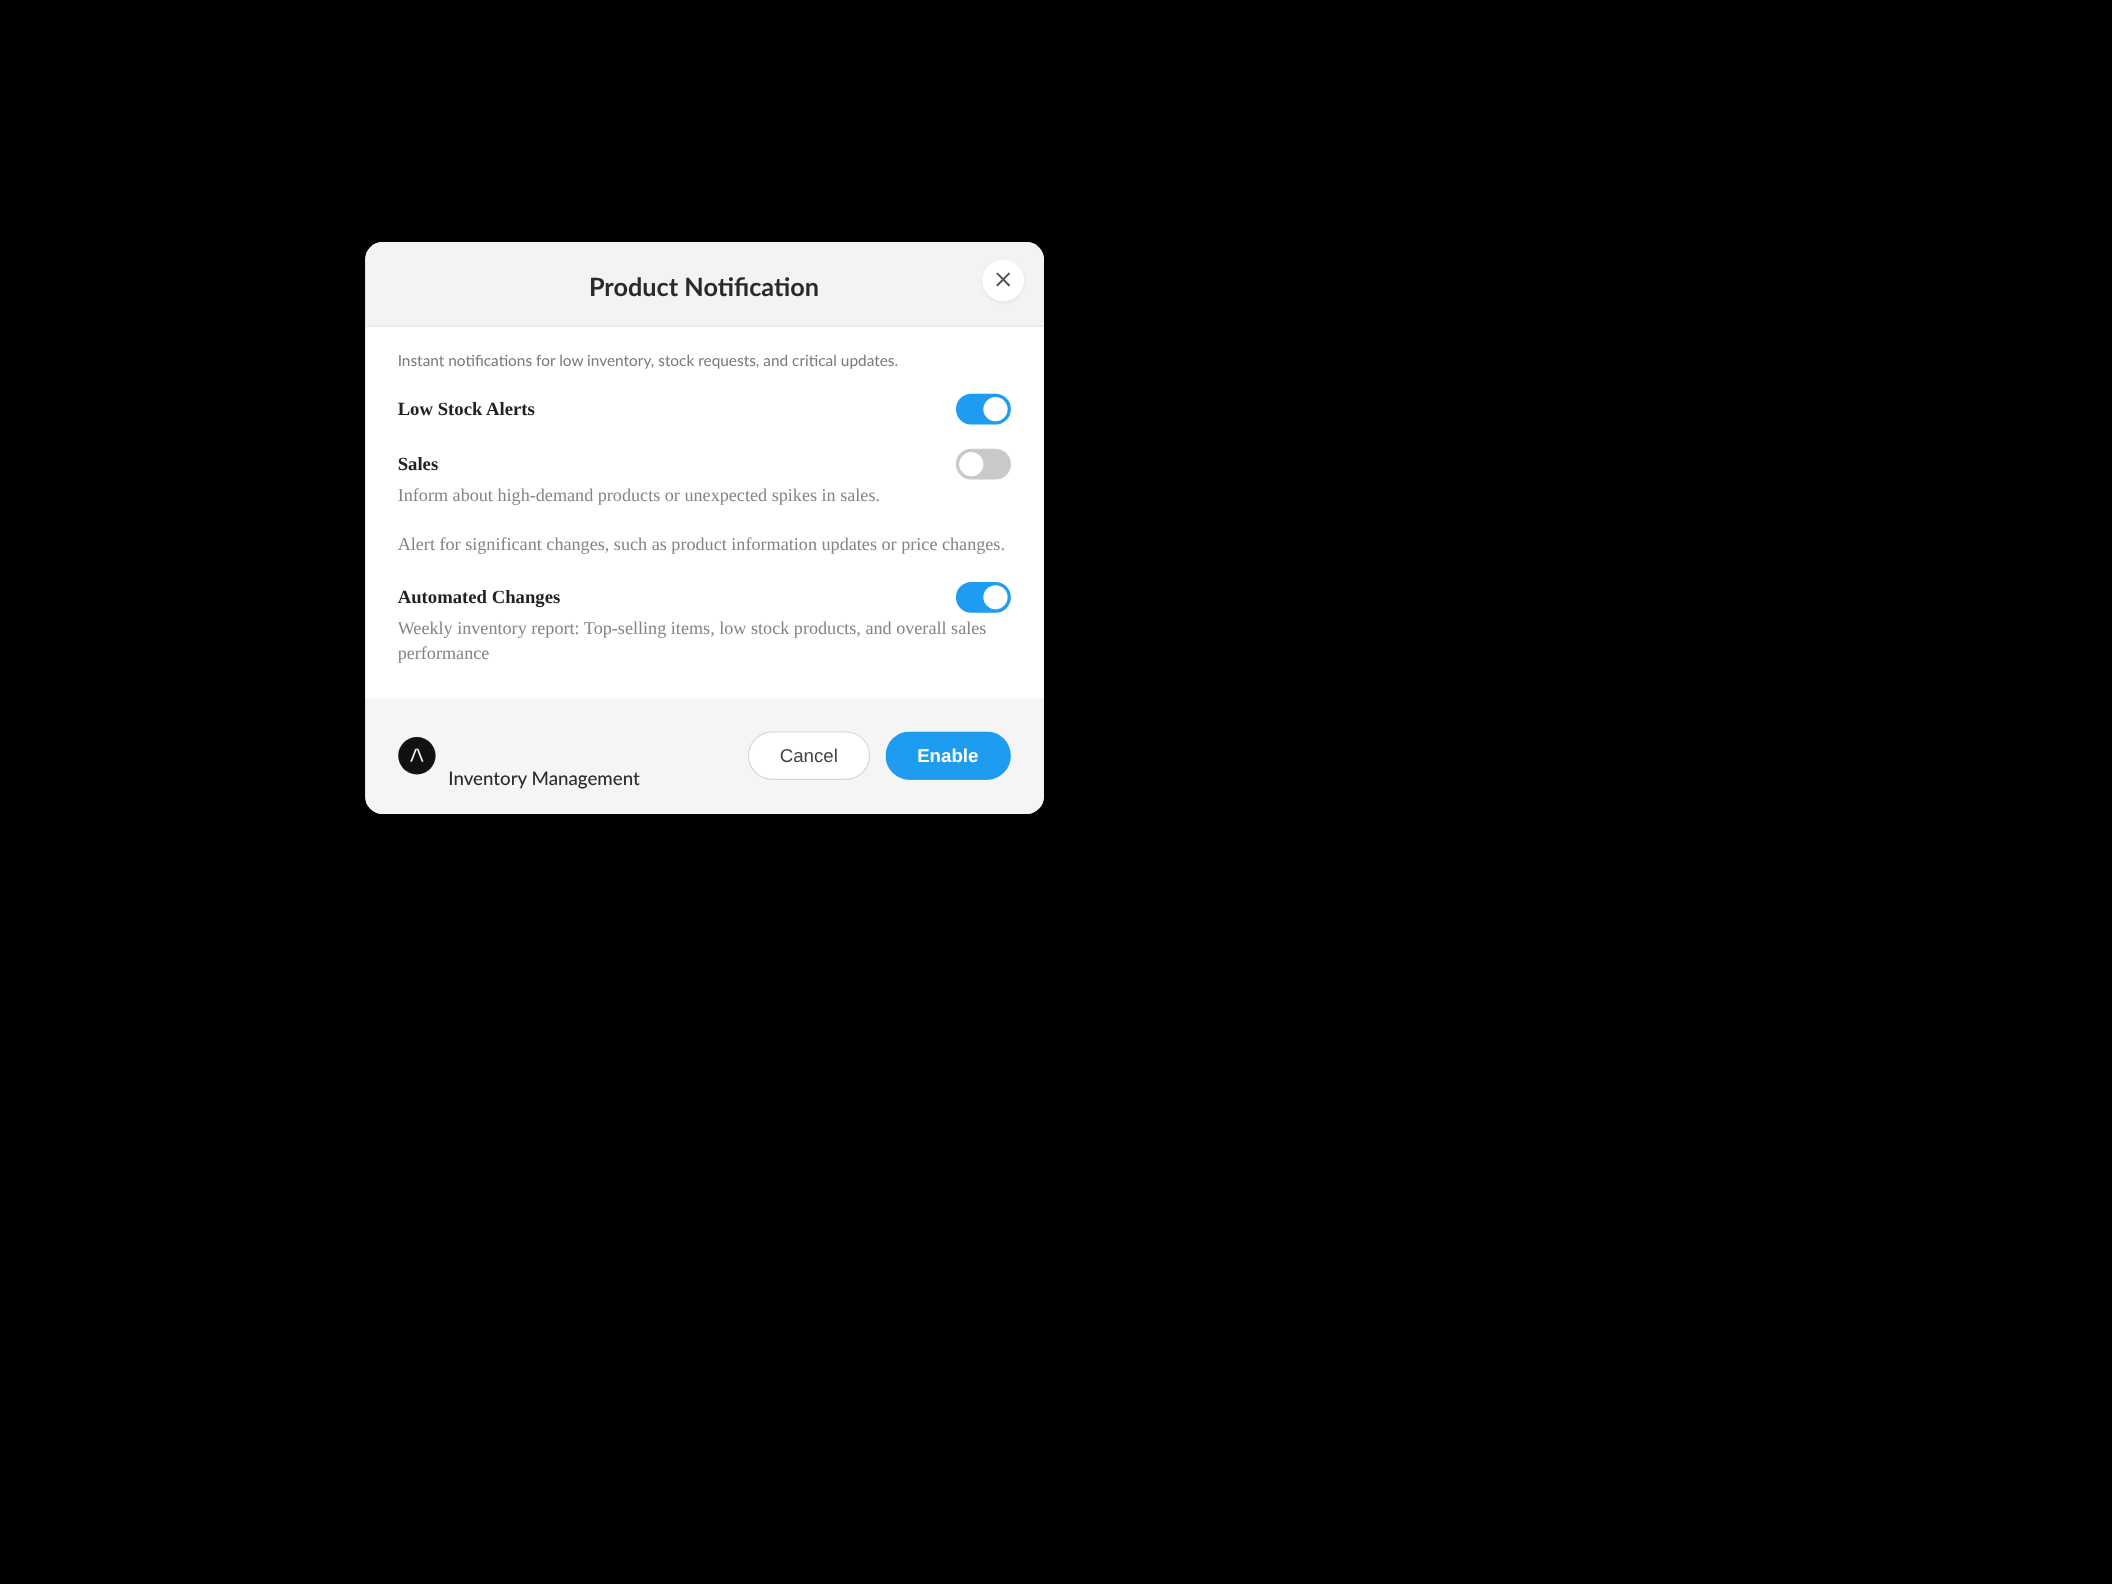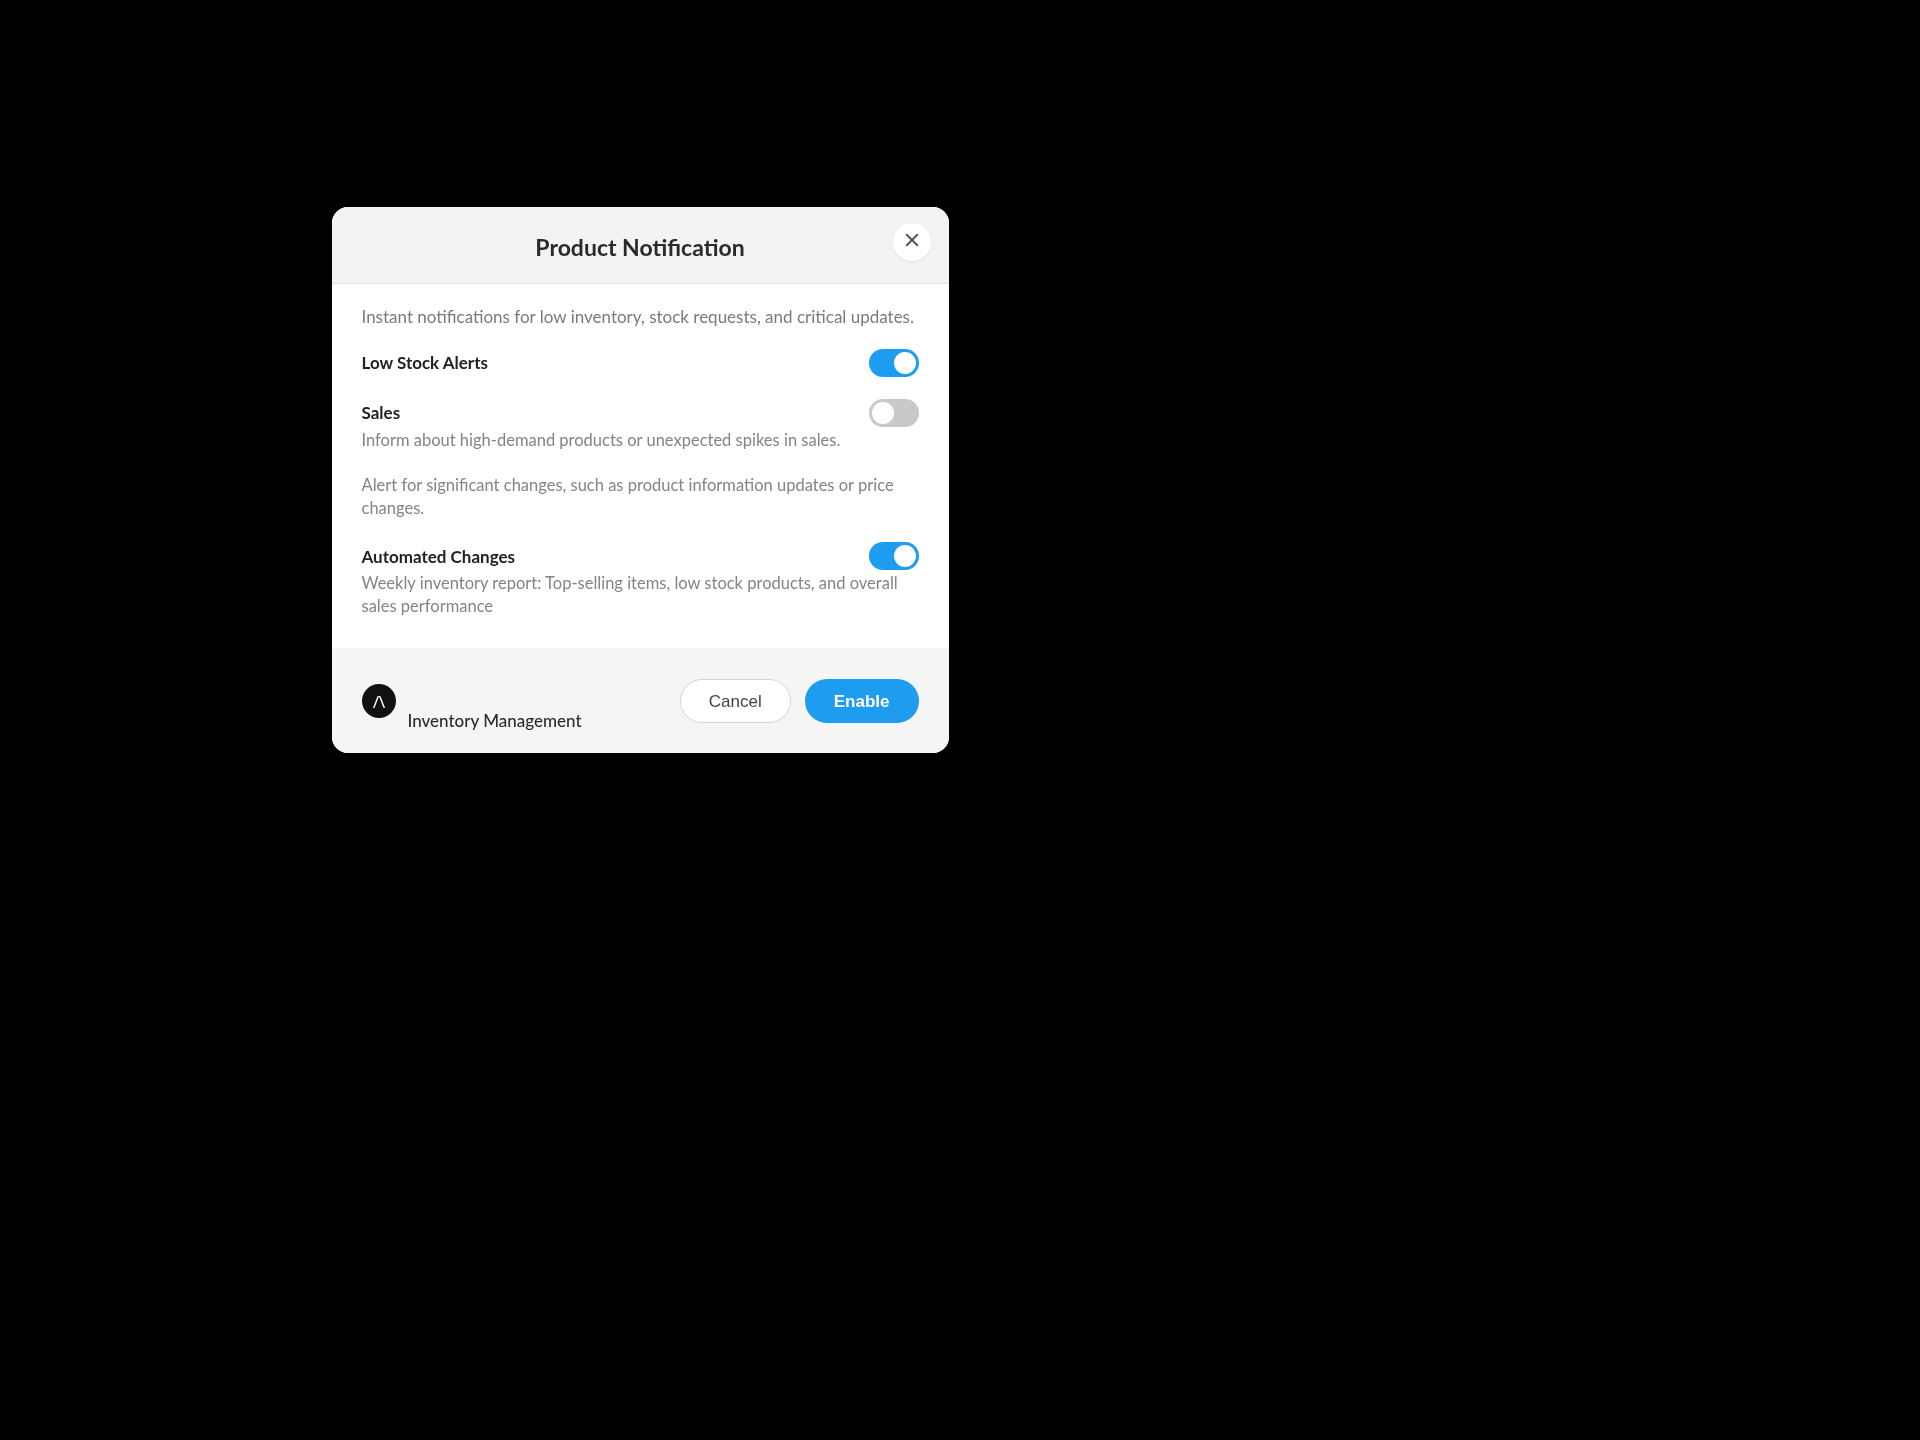--- a/index.html
+++ b/index.html
@@ -47,25 +47,26 @@
     color: #555;
     box-shadow: 0 1px 3px rgba(0,0,0,0.08);
   }
   .close-btn svg { width: 18px; height: 18px; }
   .modal-body {
     background: #fff;
     padding: 22px 30px 30px;
   }
   .intro {
     color: #7a7a7a;
-    font-size: 17px;
+    font-size: 14px;
     margin-bottom: 22px;
   }
   .setting {
     margin-bottom: 22px;
+    font-family: Liberation Serif, serif;
   }
   .setting:last-child { margin-bottom: 0; }
   .setting-row {
     display: flex;
     align-items: center;
     justify-content: space-between;
   }
   .setting-label {
     font-size: 17px;
     font-weight: 700;

